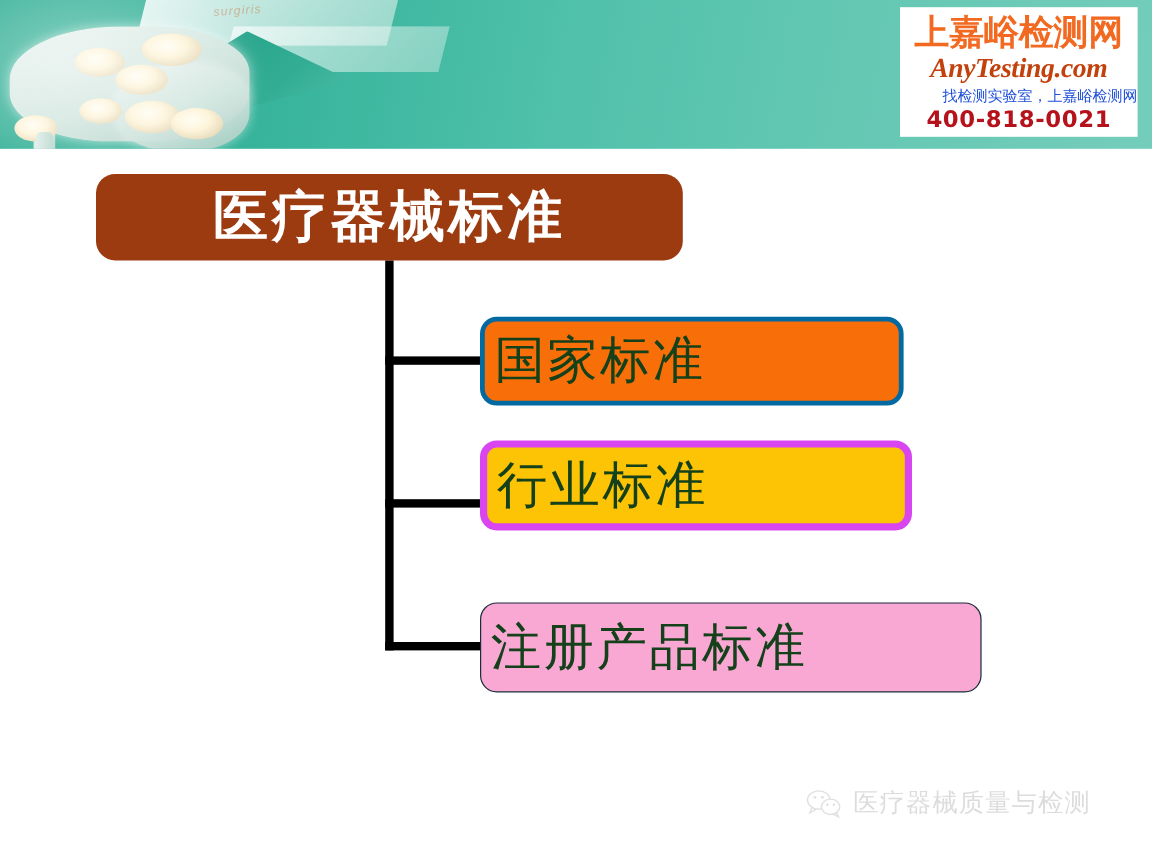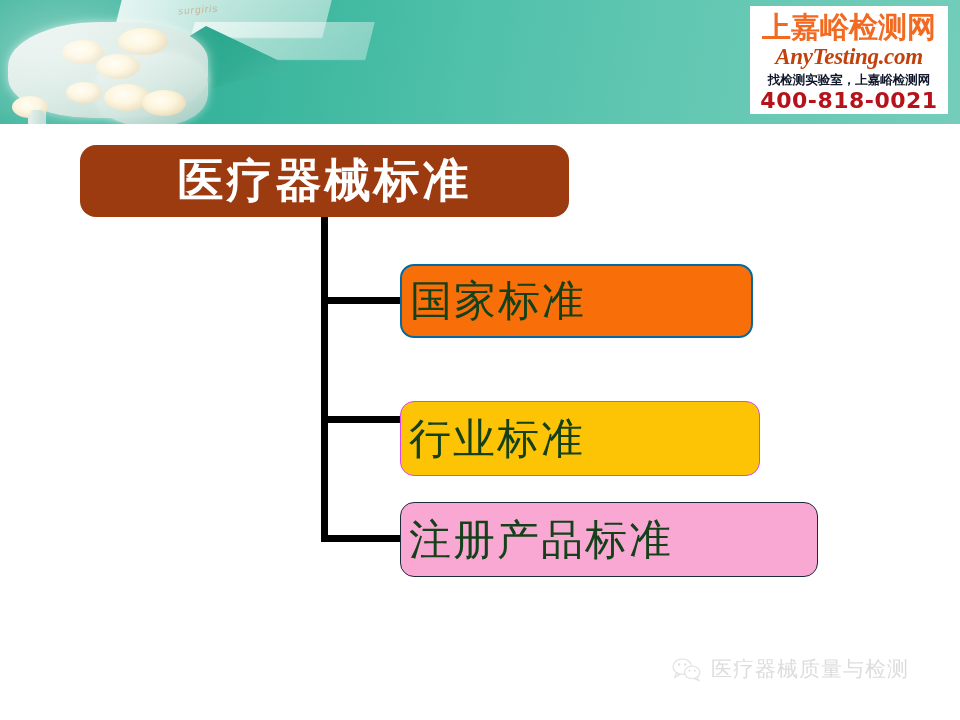--- a/index.html
+++ b/index.html
@@ -109,28 +109,29 @@
     font-weight: bold;
     font-size: 23px;
     color: #c2410c;
     line-height: 26px;
     letter-spacing: -0.3px;
     white-space: nowrap;
   }
   .logo-tag {
     font-family: "DejaVu Sans", "Liberation Sans", sans-serif;
     font-size: 12.5px;
-    font-weight: bold;
-    color: #0f172a;
+    font-weight: normal;
+    color: #1d4ed8;
     line-height: 19px;
     white-space: nowrap;
+    text-align: right;
   }
   .logo-phone {
     font-family: "DejaVu Sans", "Liberation Sans", sans-serif;
-    font-size: 22px;
+    font-size: 19px;
     font-weight: bold;
     color: #b5121b;
     line-height: 23px;
     letter-spacing: 0.5px;
     white-space: nowrap;
   }
 
   
   .diagram {
     position: absolute;
@@ -167,27 +168,27 @@
     font-family: "Liberation Serif", "DejaVu Serif", serif;
     font-size: 42px;
     color: #14401a;
     letter-spacing: 2px;
     line-height: 1;
   }
   .node-national {
     left: 400px; top: 140px;
     width: 353px; height: 74px;
     background: #f86f09;
-    border: 2px solid #0369a1;
+    border: 4px solid #0369a1;
   }
   .node-industry {
-    left: 400px; top: 277px;
+    left: 400px; top: 243px;
     width: 360px; height: 75px;
     background: #fdc406;
-    border: 1px solid #d946ef;
+    border: 6px solid #d946ef;
   }
   .node-registered {
     left: 400px; top: 378px;
     width: 418px; height: 75px;
     background: #f9a8d4;
     border: 1px solid #1b2b3b;
   }
 
   
   .conn {

